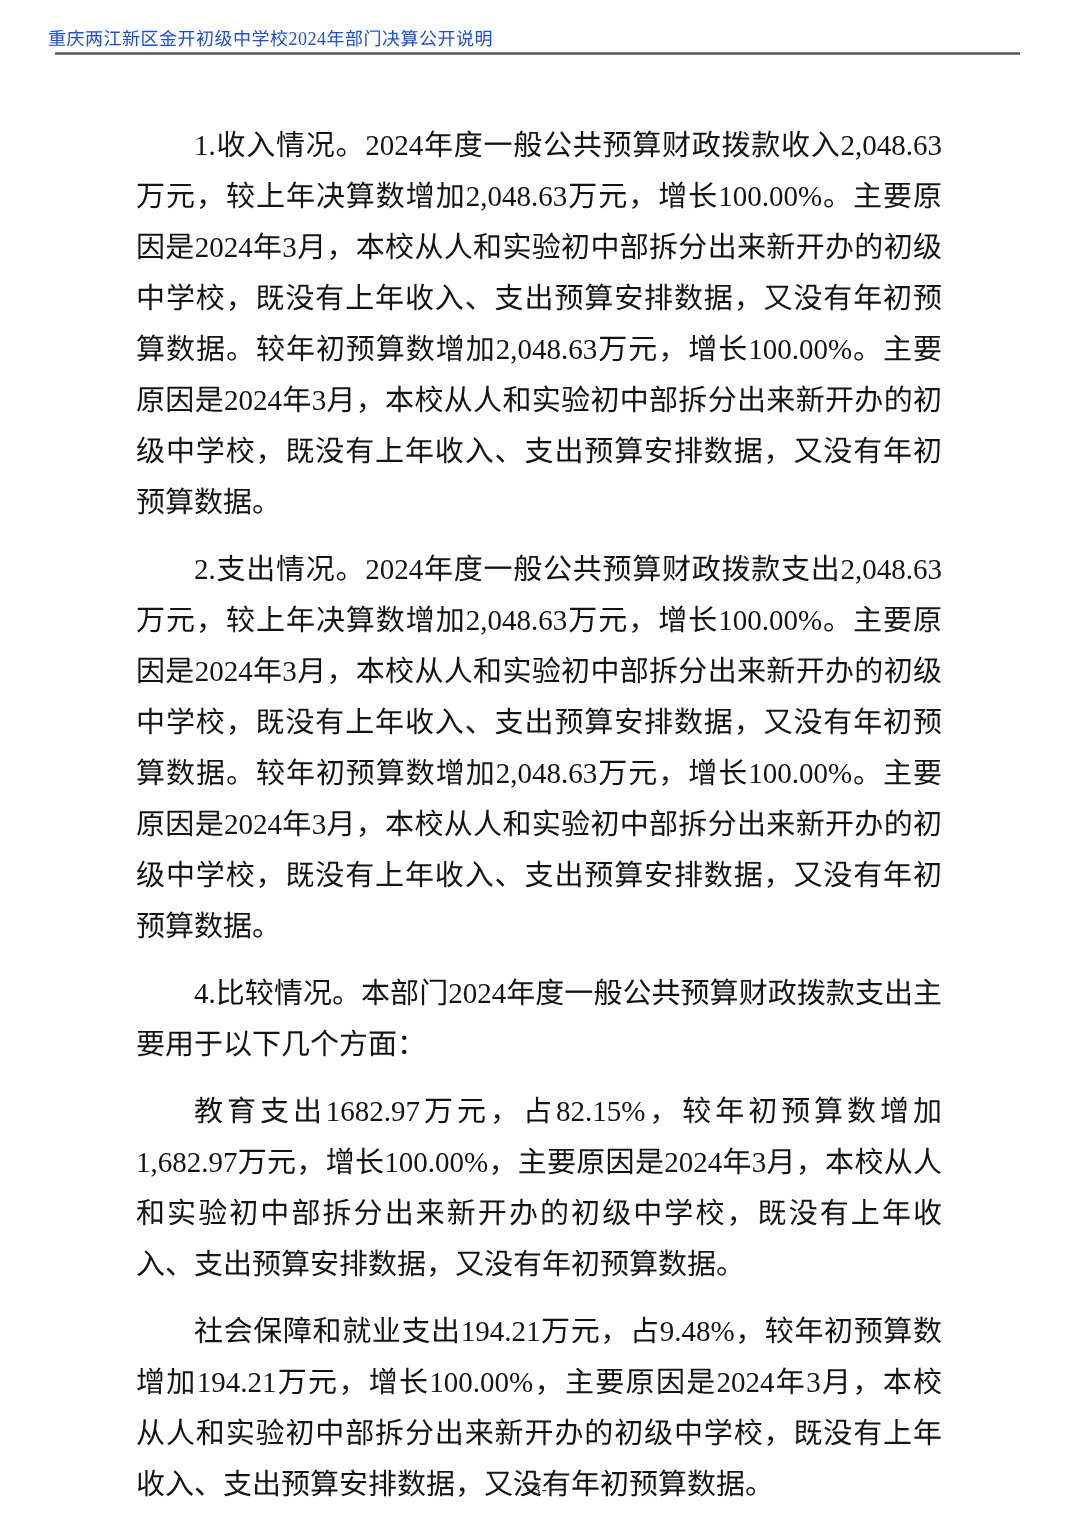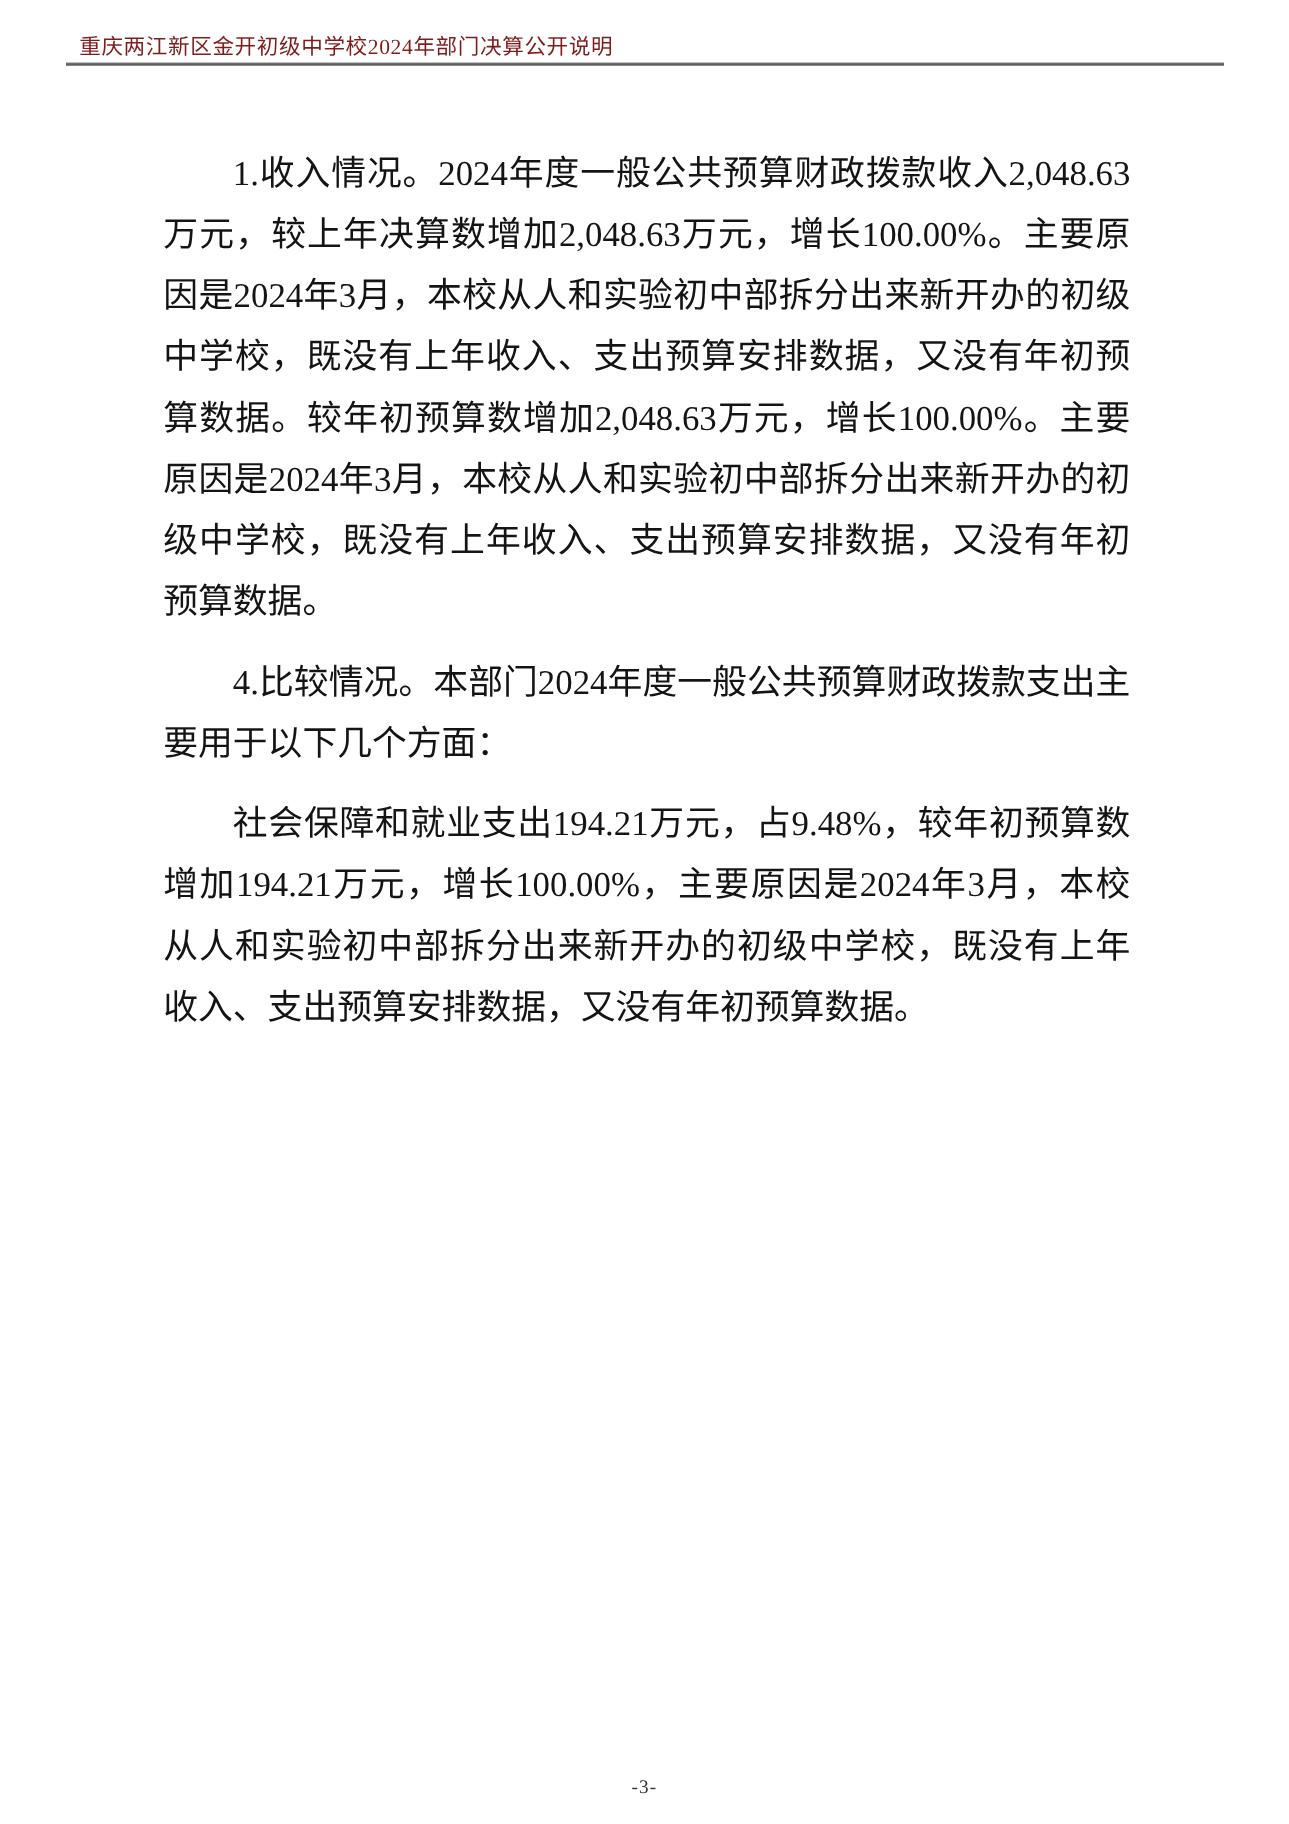--- a/index.html
+++ b/index.html
@@ -13,25 +13,25 @@
     width: 1074px;
     height: 1520px;
     margin: 0 auto;
     background: #ffffff;
     font-family: "Liberation Serif", "DejaVu Serif", serif;
     color: #1a1a1a;
     overflow: hidden;
   }
   .header-title {
     position: absolute;
-    left: 66px;
+    left: 48px;
     top: 29px;
     font-size: 18px;
     line-height: 20px;
-    color: #7f1d1d;
+    color: #1d4ed8;
     letter-spacing: 0.5px;
     white-space: nowrap;
   }
   .header-rule {
     position: absolute;
     left: 55px;
     top: 52px;
     width: 965px;
     height: 3px;
     background: linear-gradient(to bottom, #9a9a9a 0%, #555555 50%, #9a9a9a 100%);
@@ -67,19 +67,21 @@
 <body>
 
 <div class="page">
 
   <div class="header-title">重庆两江新区金开初级中学校2024年部门决算公开说明</div>
 
   <div class="header-rule"></div>
 
   <div class="body-text">
     <p>1.收入情况。2024年度一般公共预算财政拨款收入2,048.63万元，较上年决算数增加2,048.63万元，增长100.00%。主要原因是2024年3月，本校从人和实验初中部拆分出来新开办的初级中学校，既没有上年收入、支出预算安排数据，又没有年初预算数据。较年初预算数增加2,048.63万元，增长100.00%。主要原因是2024年3月，本校从人和实验初中部拆分出来新开办的初级中学校，既没有上年收入、支出预算安排数据，又没有年初预算数据。</p>
+    <p>2.支出情况。2024年度一般公共预算财政拨款支出2,048.63万元，较上年决算数增加2,048.63万元，增长100.00%。主要原因是2024年3月，本校从人和实验初中部拆分出来新开办的初级中学校，既没有上年收入、支出预算安排数据，又没有年初预算数据。较年初预算数增加2,048.63万元，增长100.00%。主要原因是2024年3月，本校从人和实验初中部拆分出来新开办的初级中学校，既没有上年收入、支出预算安排数据，又没有年初预算数据。</p>
     <p>4.比较情况。本部门2024年度一般公共预算财政拨款支出主要用于以下几个方面：</p>
+    <p>教育支出1682.97万元，占82.15%，较年初预算数增加1,682.97万元，增长100.00%，主要原因是2024年3月，本校从人和实验初中部拆分出来新开办的初级中学校，既没有上年收入、支出预算安排数据，又没有年初预算数据。</p>
     <p>社会保障和就业支出194.21万元，占9.48%，较年初预算数增加194.21万元，增长100.00%，主要原因是2024年3月，本校从人和实验初中部拆分出来新开办的初级中学校，既没有上年收入、支出预算安排数据，又没有年初预算数据。</p>
   </div>
 
   <div class="page-number">-3-</div>
 
 </div>
 
 </body></html>

